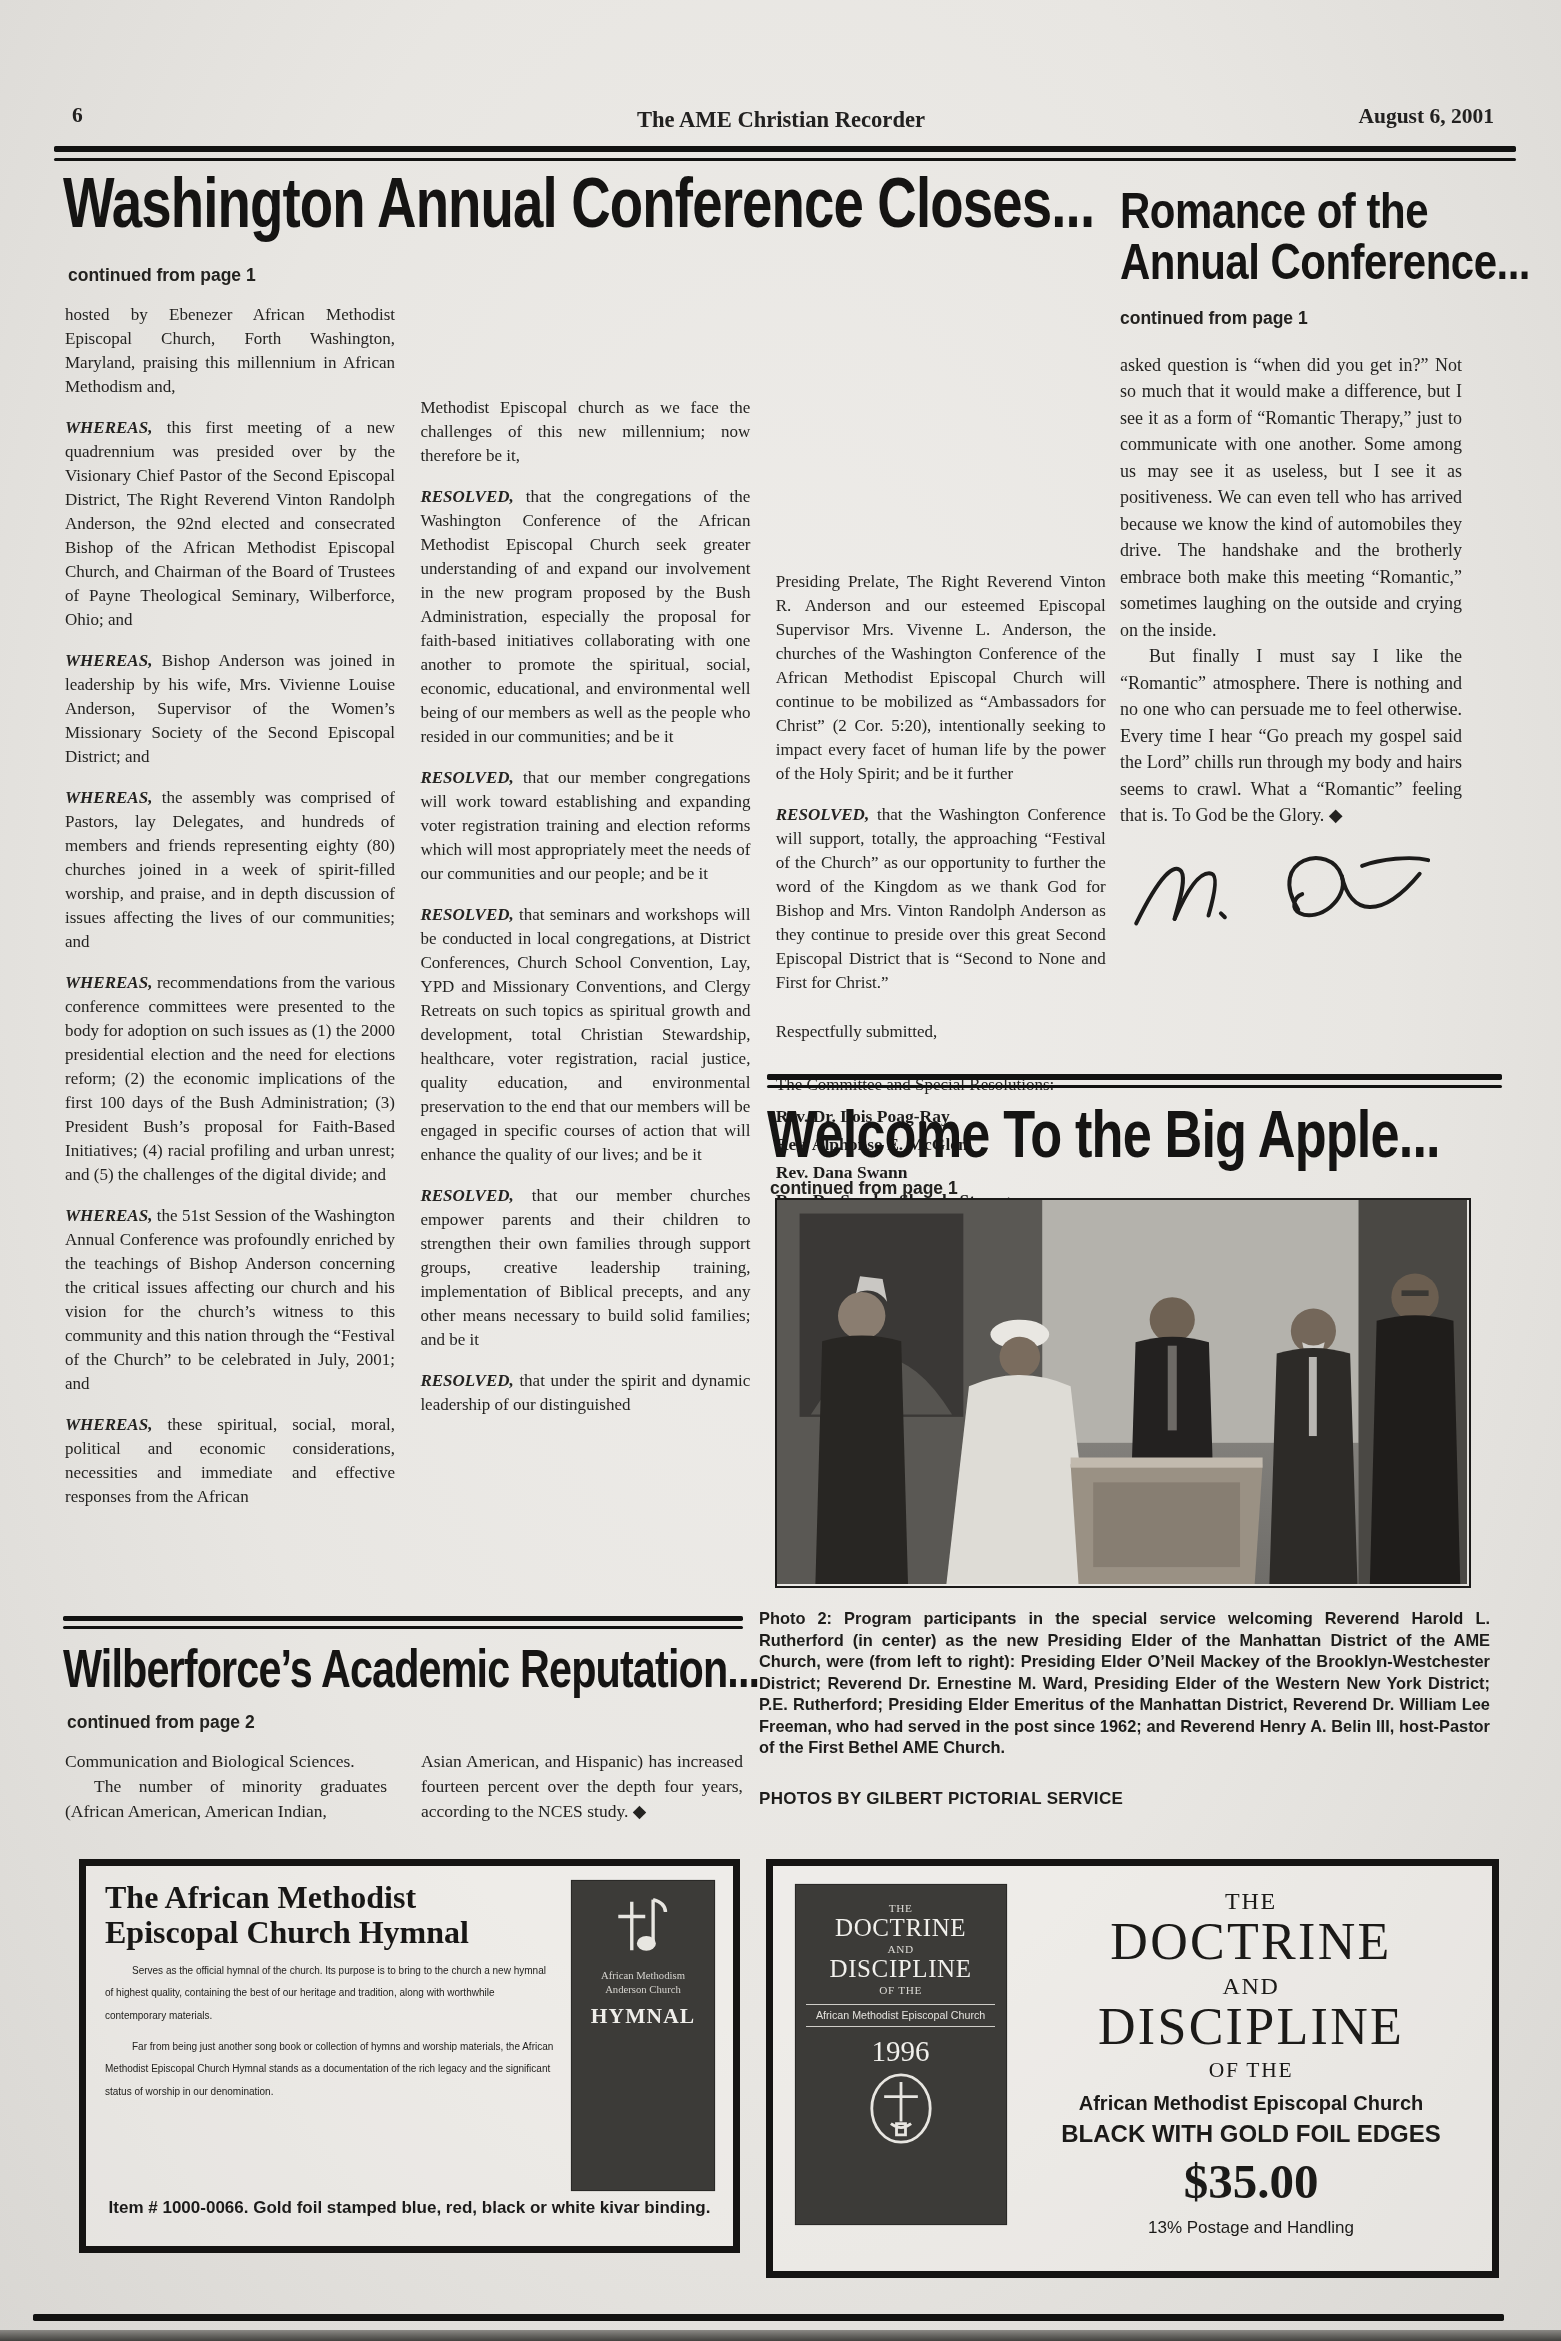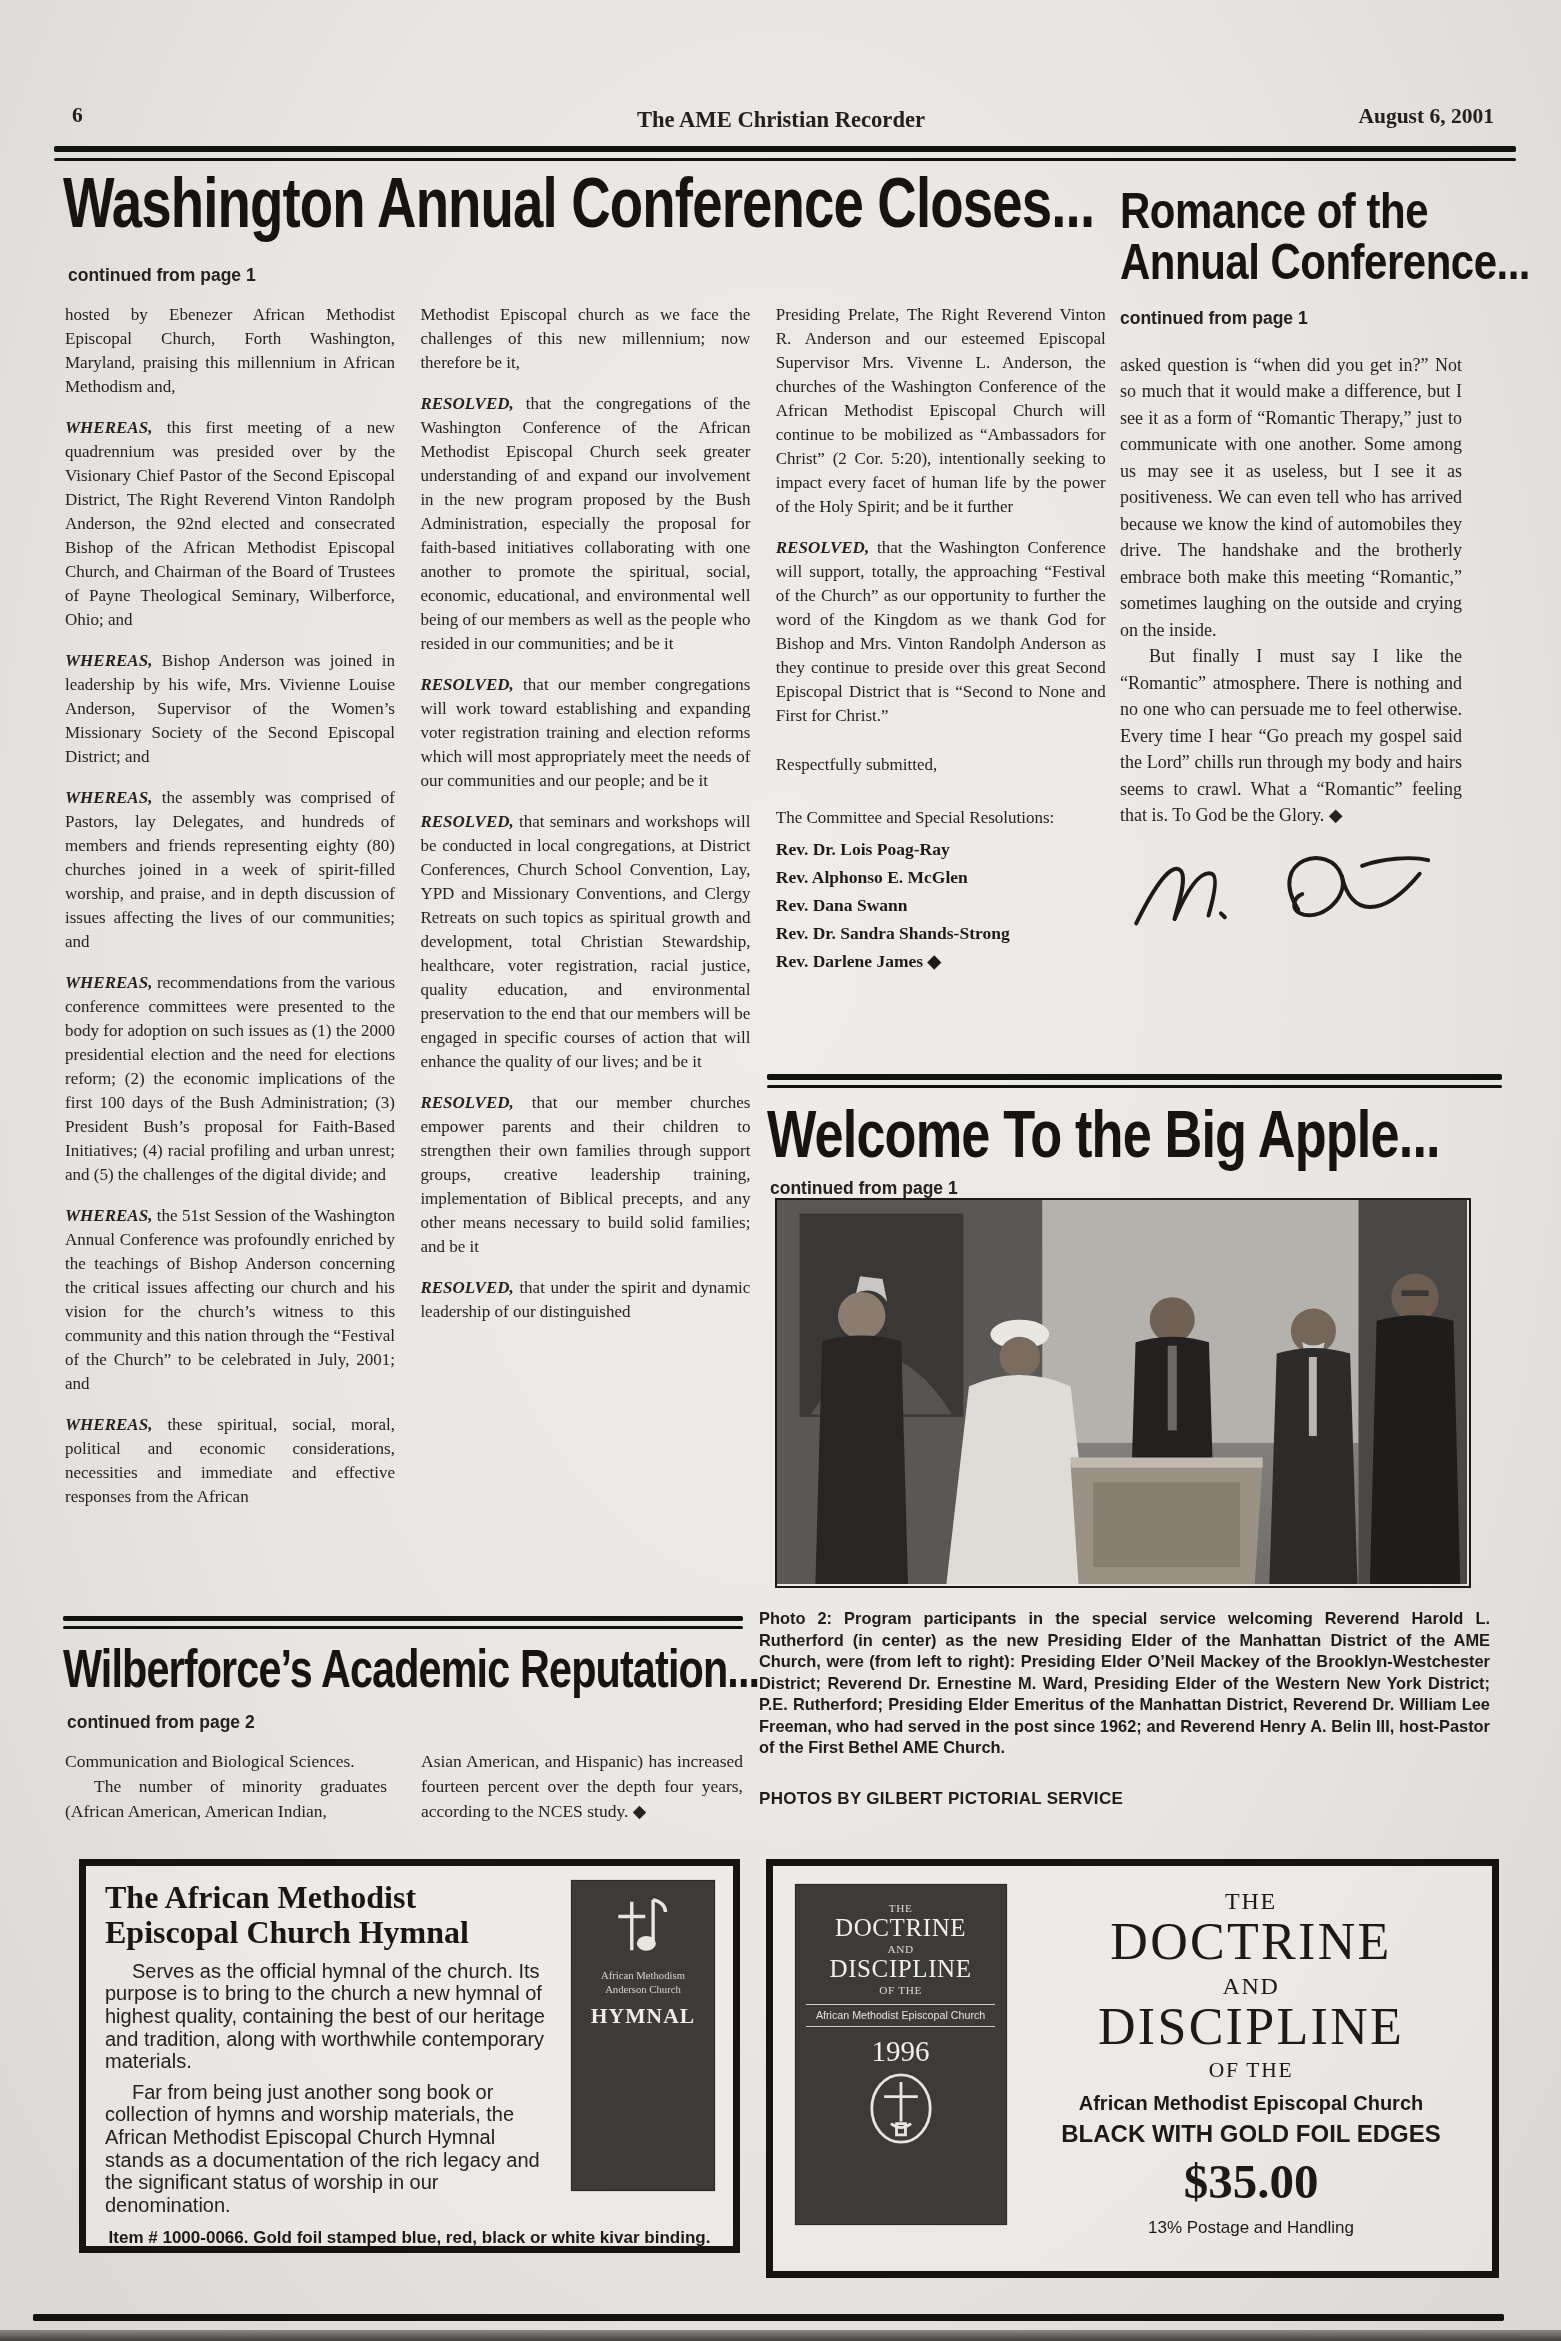--- a/index.html
+++ b/index.html
@@ -21,21 +21,21 @@
 
   
   .hdr{font-weight:bold;font-size:21.5px;color:#222120;}
 
   
   .headline{font-family:"Liberation Sans", sans-serif;font-weight:bold;color:#151413;line-height:1.02;}
 
   .cont-label{font-family:"Liberation Sans", sans-serif;font-weight:bold;font-size:17.5px;color:#23221f;}
 
   
-  .cols{display:flex;gap:25.4px;}
+  .cols{display:flex;gap:25.4px;align-items:center;}
   .bcol{width:330px;font-size:17px;line-height:24px;text-align:justify;color:#242321;}
   .bcol p{margin:0 0 17px;}
   .bcol p:last-child{margin-bottom:0;}
   .bcol strong em{font-weight:bold;font-style:italic;}
   p.ind{text-indent:29px;margin-top:0;}
   .tight p{margin-bottom:0;}
 
   .submitted{margin-top:25px;}
   .committee-label{margin-top:29px;}
   .committee-names{margin-top:4.5px;}
@@ -46,21 +46,21 @@
   .romance .body{font-size:18px;line-height:26.5px;text-align:justify;color:#242321;margin-top:22.6px;}
   .romance .body p{margin:0;}
 
   
   .caption{font-family:"Liberation Sans", sans-serif;font-weight:bold;font-size:16.4px;line-height:21.5px;color:#1d1c1a;text-align:justify;}
   .credit{font-family:"Liberation Sans", sans-serif;font-weight:bold;font-size:17px;color:#1d1c1a;letter-spacing:0.3px;}
 
   
   .adbox{position:absolute;border:7.3px solid #151413;background:rgba(248,247,244,0.35);box-sizing:border-box;}
   .hym-title{font-family:"Liberation Serif", serif;font-weight:bold;font-size:32px;line-height:35px;color:#181716;margin:2.3px 0 10.2px;}
-  .hym-body{font-family:"Liberation Sans", sans-serif;font-size:20px;line-height:22.6px;color:#23221f;}
+  .hym-body{font-family:"Liberation Sans", sans-serif;font-size:10px;line-height:22.6px;color:#23221f;}
   .hym-body p{margin:0 0 8px;text-indent:27px;}
   .hym-item{clear:both;text-align:center;font-family:"Liberation Sans", sans-serif;font-weight:bold;font-size:17px;color:#1b1a19;margin-top:11.3px;}
 
   .bookcover{background:#3c3b38;color:#e8e6e1;text-align:center;box-shadow:0 0 0 1.1px #2a2927;}
   .hym-cover{float:right;width:142px;height:309px;margin:3.4px 0 8px 16px;padding:10.2px 5.6px;box-sizing:border-box;}
   .hym-cover .org{font-family:"Liberation Serif", serif;font-size:10.7px;line-height:13.6px;color:#d6d4cf;}
   .hym-cover .big{font-family:"Liberation Serif", serif;font-weight:bold;font-size:21.5px;letter-spacing:1.1px;color:#efeeea;margin-top:8px;}
 
   .doc-flex{display:flex;gap:27px;align-items:flex-start;padding:19px 22.6px;}
   .doc-cover{width:210px;height:339px;padding:17px 10.2px;box-sizing:border-box;}

